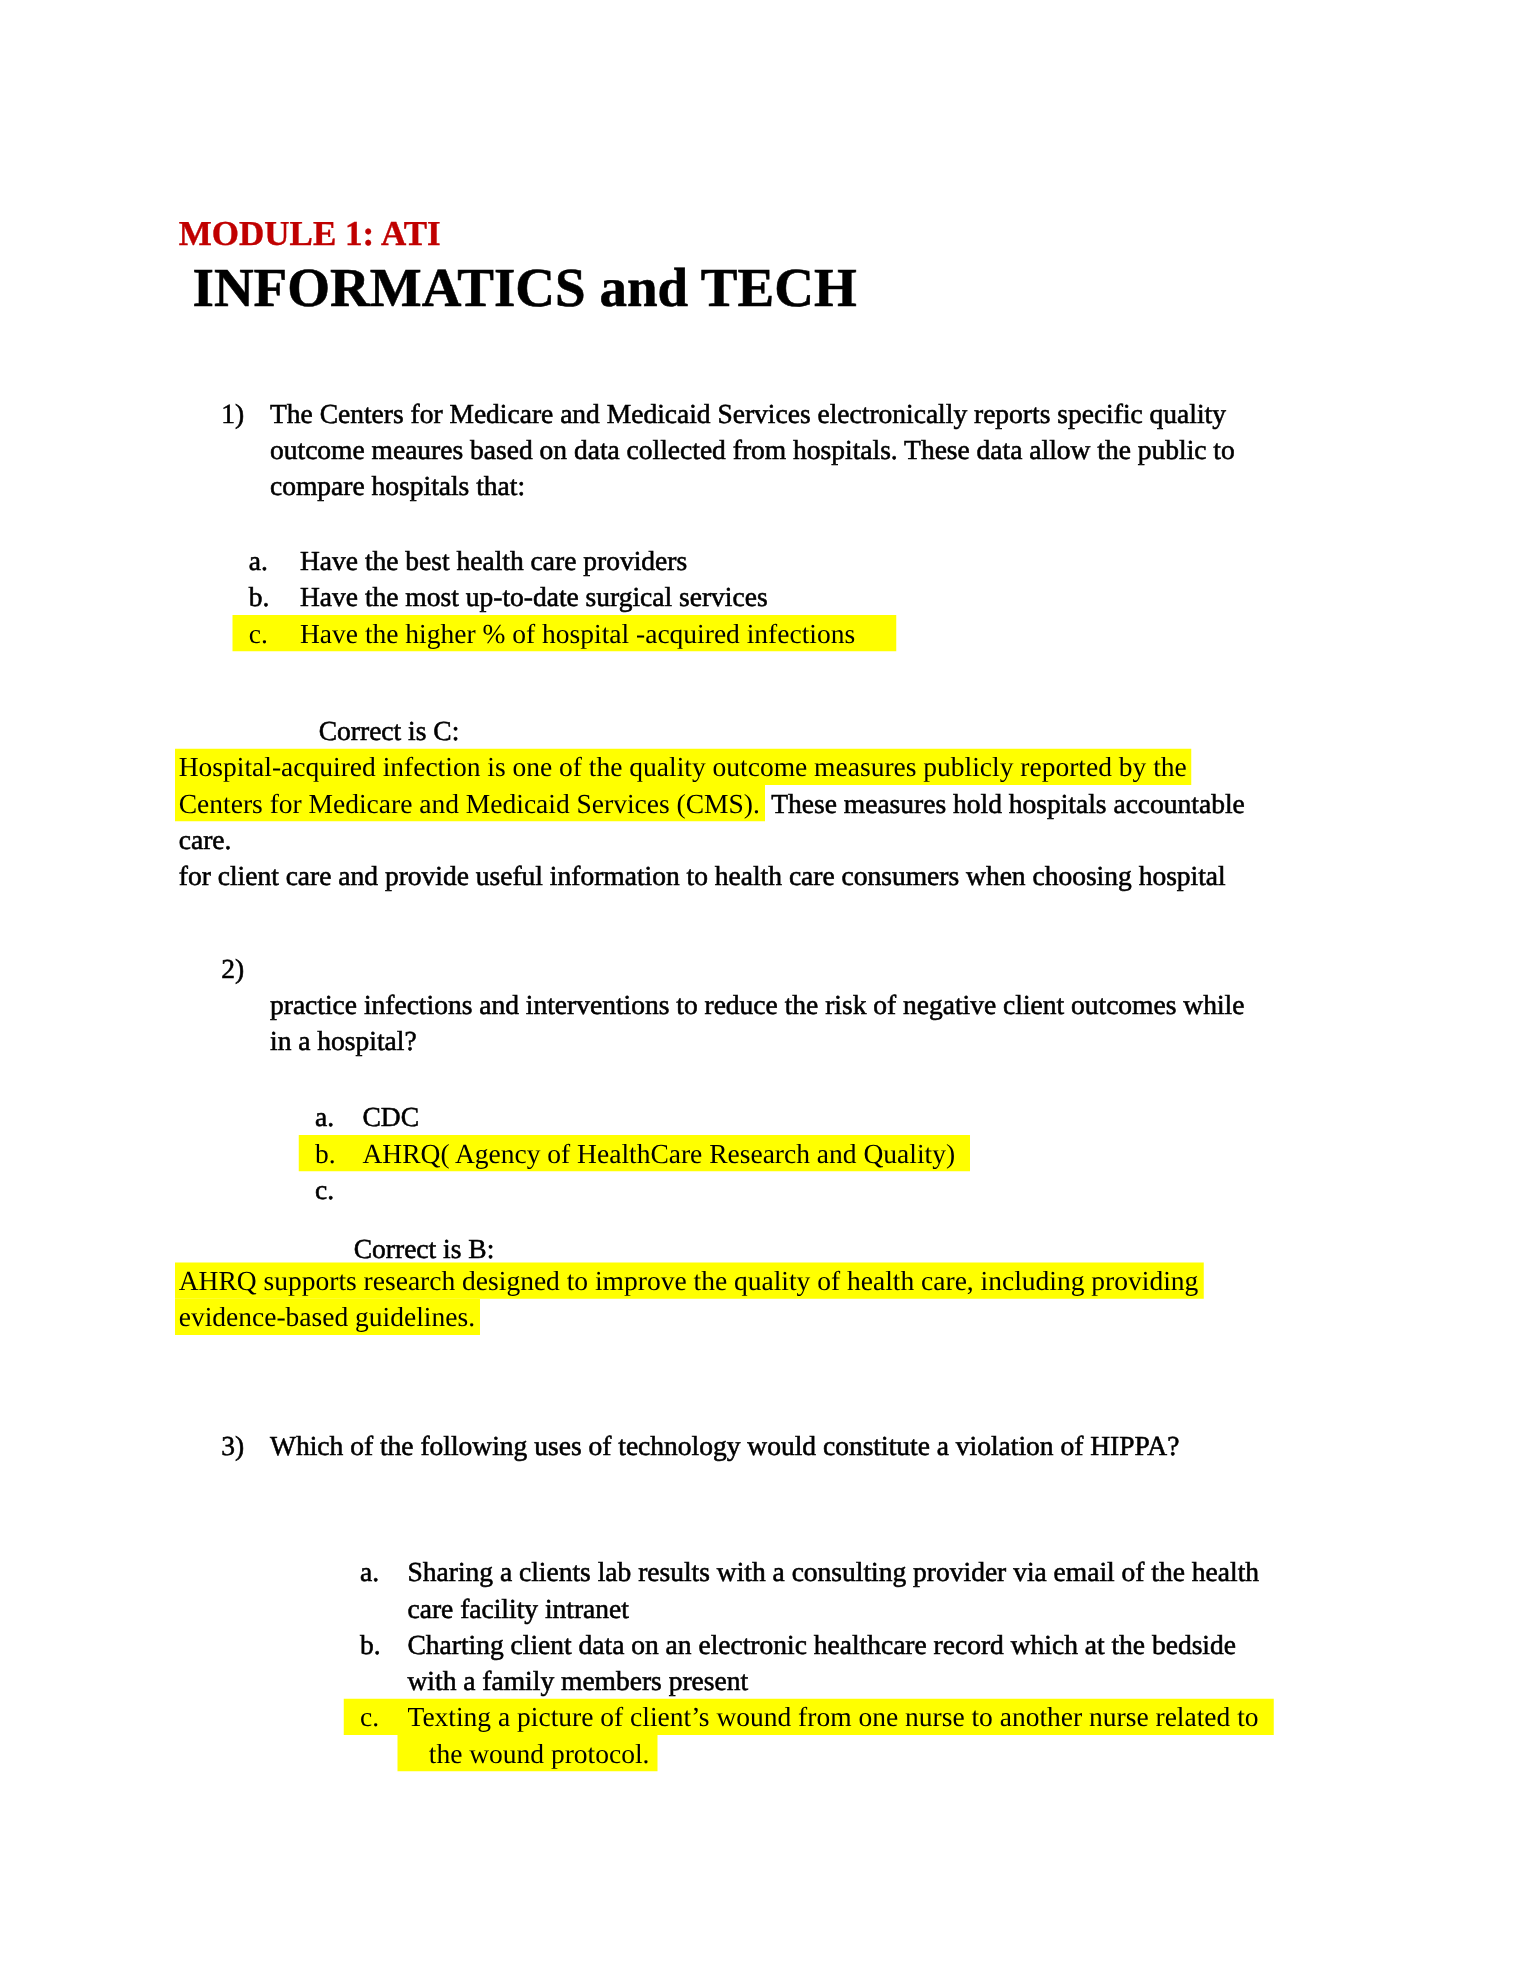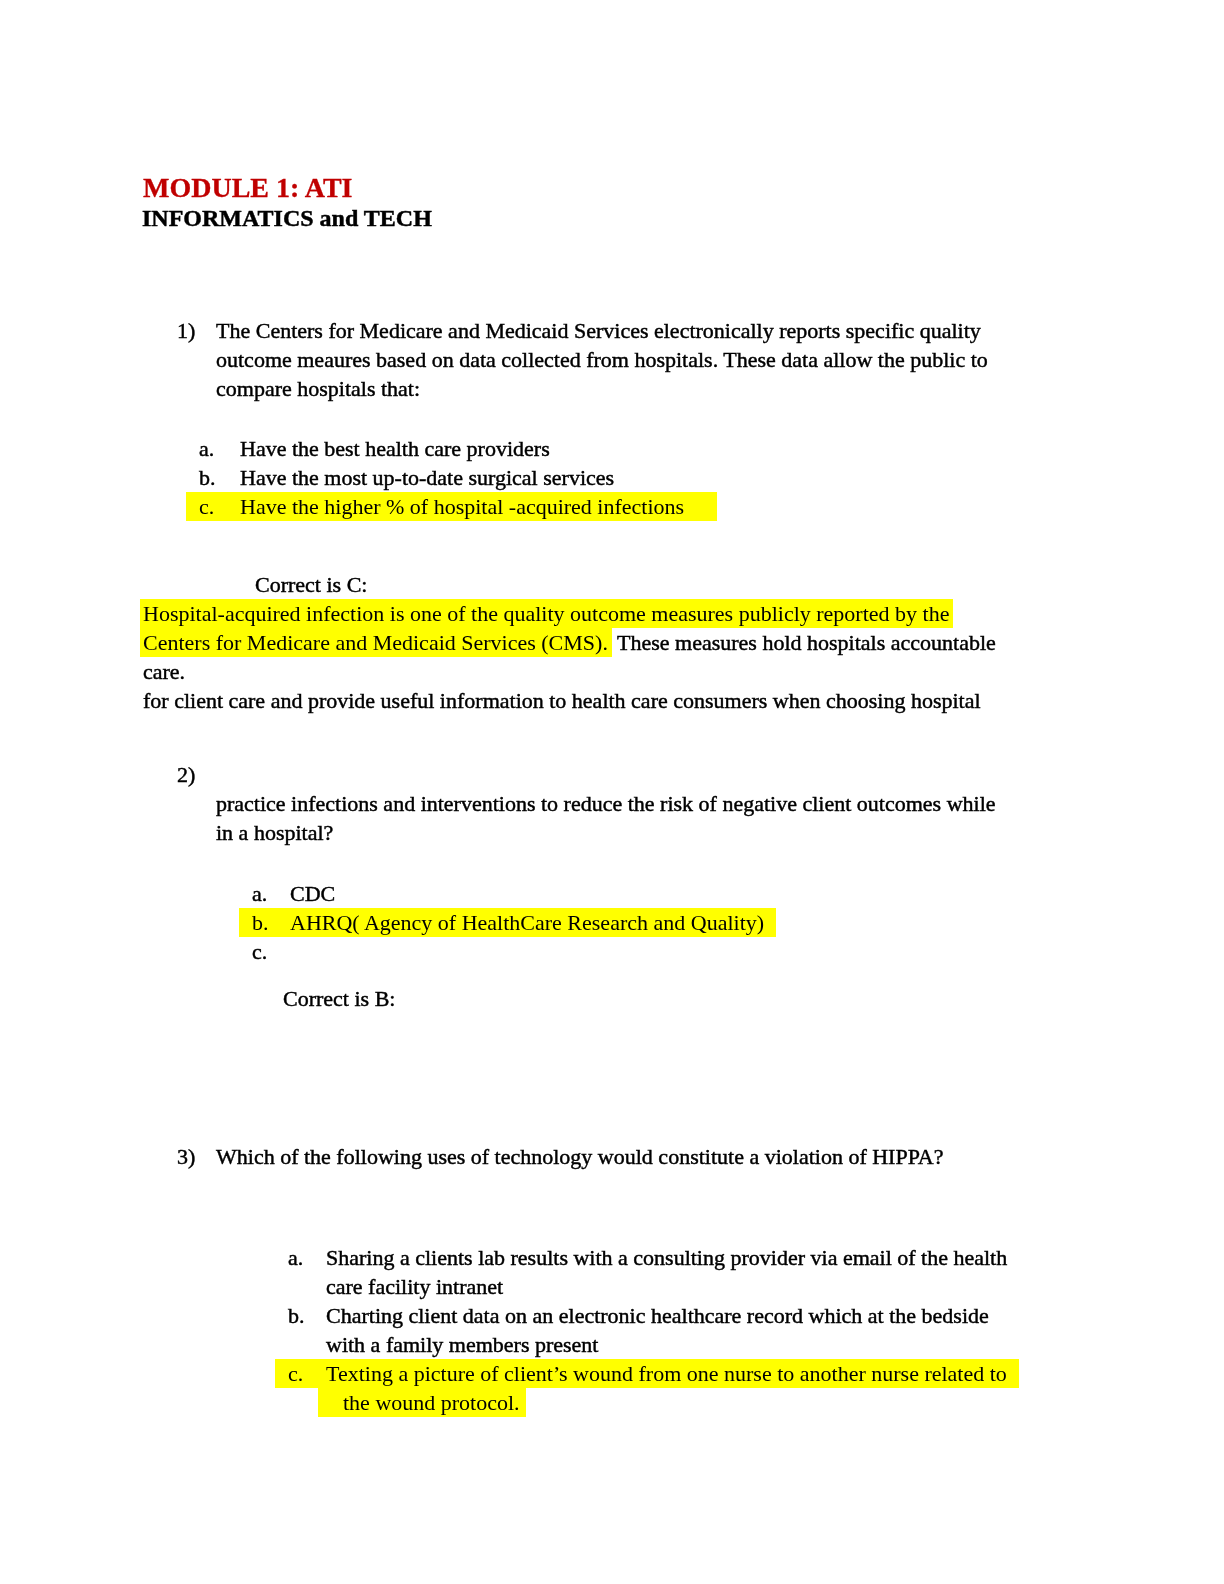--- a/index.html
+++ b/index.html
@@ -14,22 +14,22 @@
     -webkit-text-stroke:0.45px currentColor; 
     overflow:hidden;
   }
   .abs { position:absolute; }
   h1.module-title {
     position:absolute; top:144px; left:143px;
     font-size:28px; font-weight:700; color:var(--title-red);margin-top:28px;
     -webkit-text-stroke:0.3px currentColor;
   }
   h2.doc-title {
-    position:absolute; top:205px; left:142px;
-    font-size:24px; font-weight:700;
+    position:absolute; top:205px; left:154px;
+    font-size:44px; font-weight:700;
   }
   .row { display:flex; white-space:pre; font-size:22px; line-height:29px; }
   .cell { flex:0 0 auto; }
   .num { width:39px; }
   .l1 { width:41px; }
   .l2 { width:38px; }
   .l3 { width:38px; }
   .hl {
     background:var(--hl);
     -webkit-text-stroke-width:0;
@@ -120,20 +120,28 @@
     </div>
     <div class="row">
       <span class="cell l2">c.</span>
     </div>
   </section>
 
   <div class="abs row" style="top:984px;left:283px">
     <span>Correct is B:</span>
   </div>
 
+  <section class="abs" style="top:1010px;left:143px">
+    <div class="row">
+      <span class="hl">AHRQ supports research designed to improve the quality of health care, including providing</span><span></span>
+    </div>
+    <div class="row">
+      <span class="hl">evidence-based guidelines.</span><span></span>
+    </div>
+  </section>
 
   <section class="abs" style="top:1142px;left:177px">
     <div class="row">
       <span class="cell num">3)</span><span>Which of the following uses of technology would constitute a violation of HIPPA?</span>
     </div>
   </section>
 
   <section class="abs" style="top:1243px;left:288px">
     <div class="row">
       <span class="cell l3">a.</span><span>Sharing a clients lab results with a consulting provider via email of the health</span>

